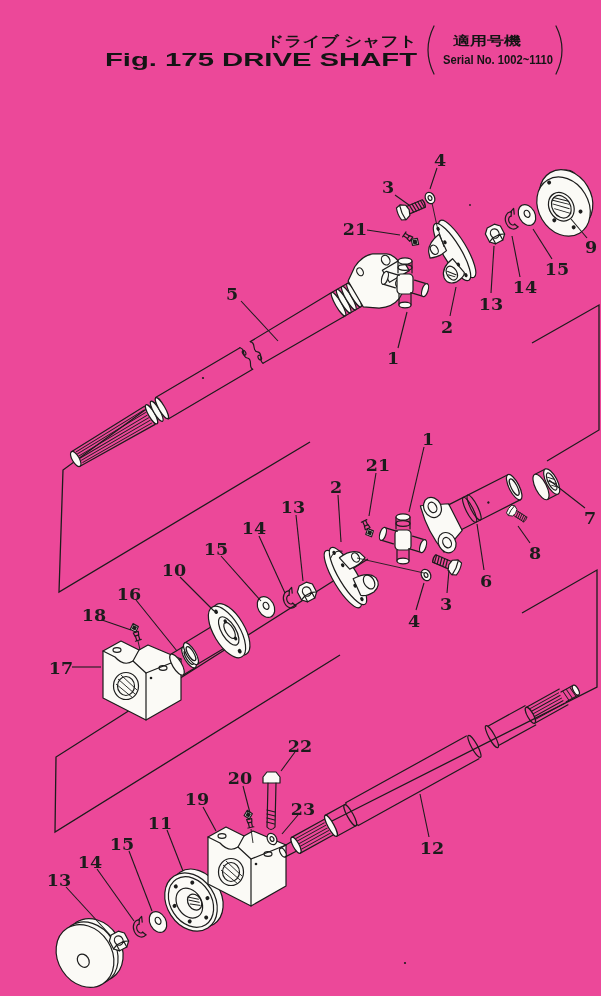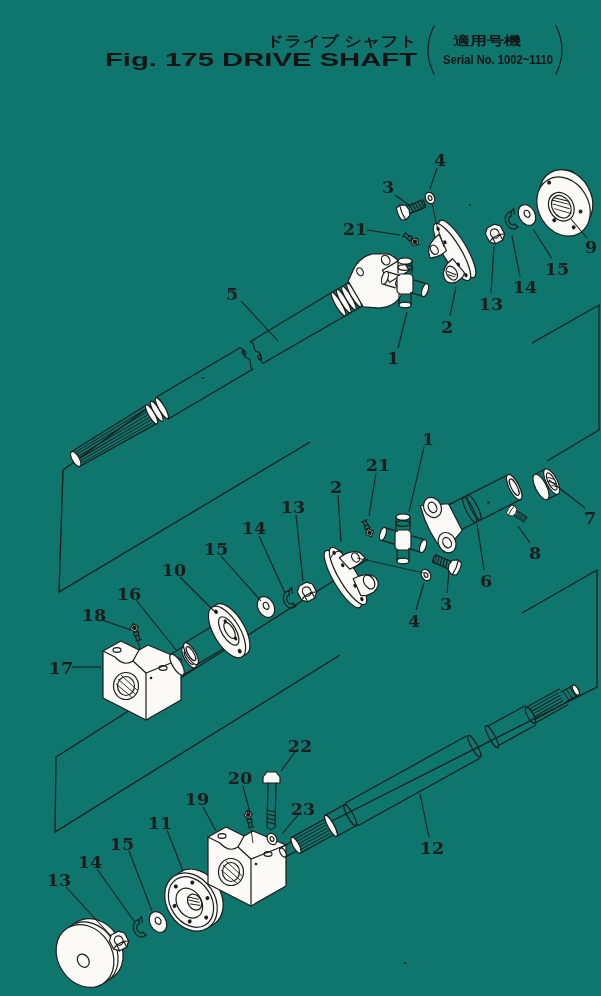--- a/index.html
+++ b/index.html
@@ -1,16 +1,16 @@
 <!DOCTYPE html>
 <html><head>
 <meta charset="utf-8">
 <style>
   html,body{margin:0;padding:0;background:#e8e8e8;}
-  .page{position:relative;width:601px;height:996px;background:#0f766e;overflow:hidden;
+  .page{position:relative;width:601px;height:996px;background:#ec4899;overflow:hidden;
         font-family:"Liberation Sans",sans-serif;}
   svg{position:absolute;inset:0;}
   svg .ln{stroke:#1c1c1c;fill:none;stroke-width:1.2;stroke-linecap:round;stroke-linejoin:round;}
   svg .pf{stroke:#1c1c1c;fill:#fbfaf6;stroke-width:1.2;stroke-linecap:round;stroke-linejoin:round;}
   svg .thin{stroke:#1c1c1c;fill:none;stroke-width:0.9;}
   svg .sep{stroke:#1c1c1c;fill:none;stroke-width:1.3;stroke-linejoin:miter;}
   svg .ink{fill:#1c1c1c;stroke:none;}
   .t-jp{font-family:"Liberation Sans",sans-serif;font-weight:bold;font-size:14px;fill:#141414;}
   .t-fig{font-family:"Liberation Sans",sans-serif;font-weight:bold;font-size:17.5px;fill:#141414;}
   .t-sjp{font-family:"Liberation Sans",sans-serif;font-weight:bold;font-size:12.5px;fill:#141414;}

